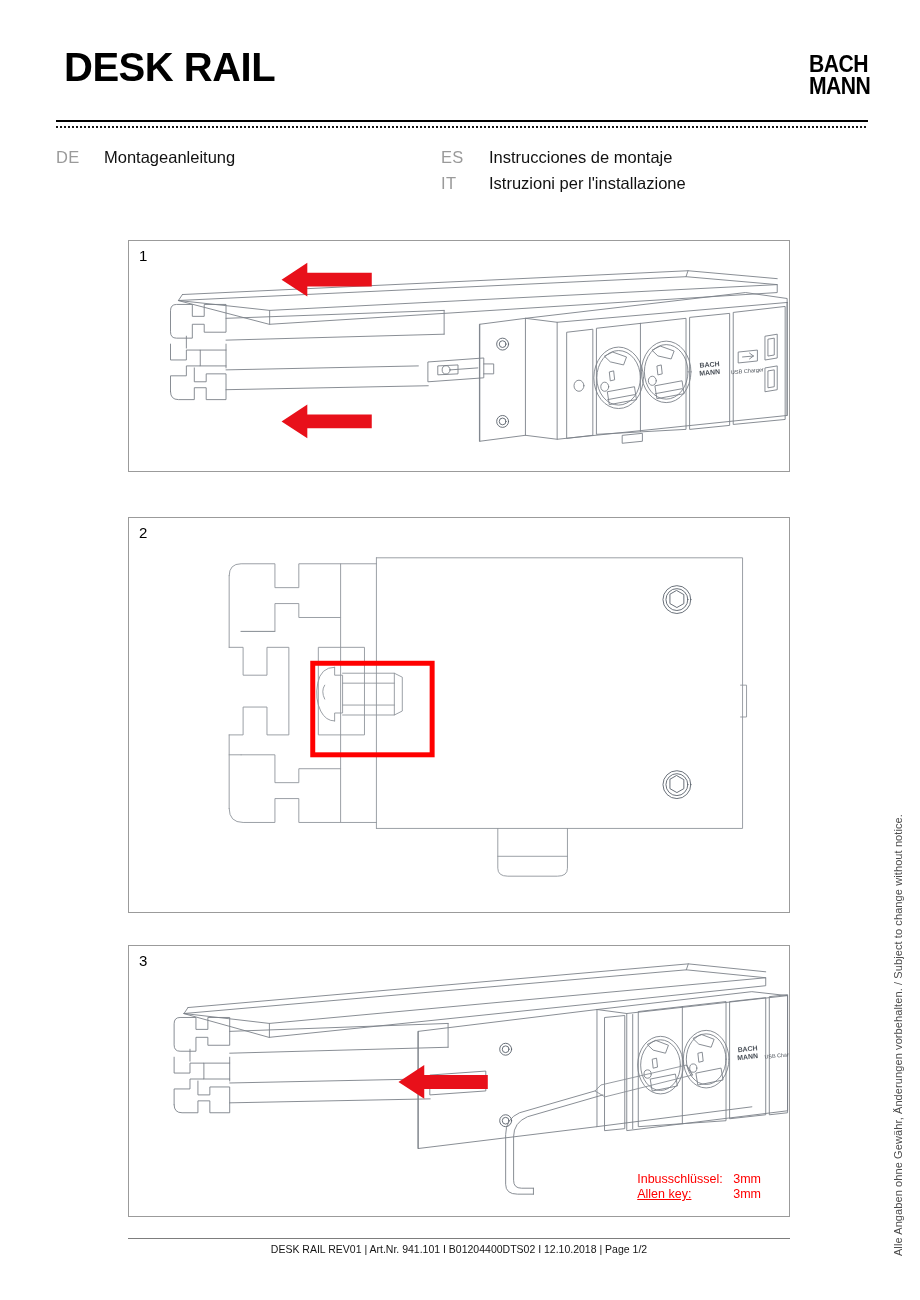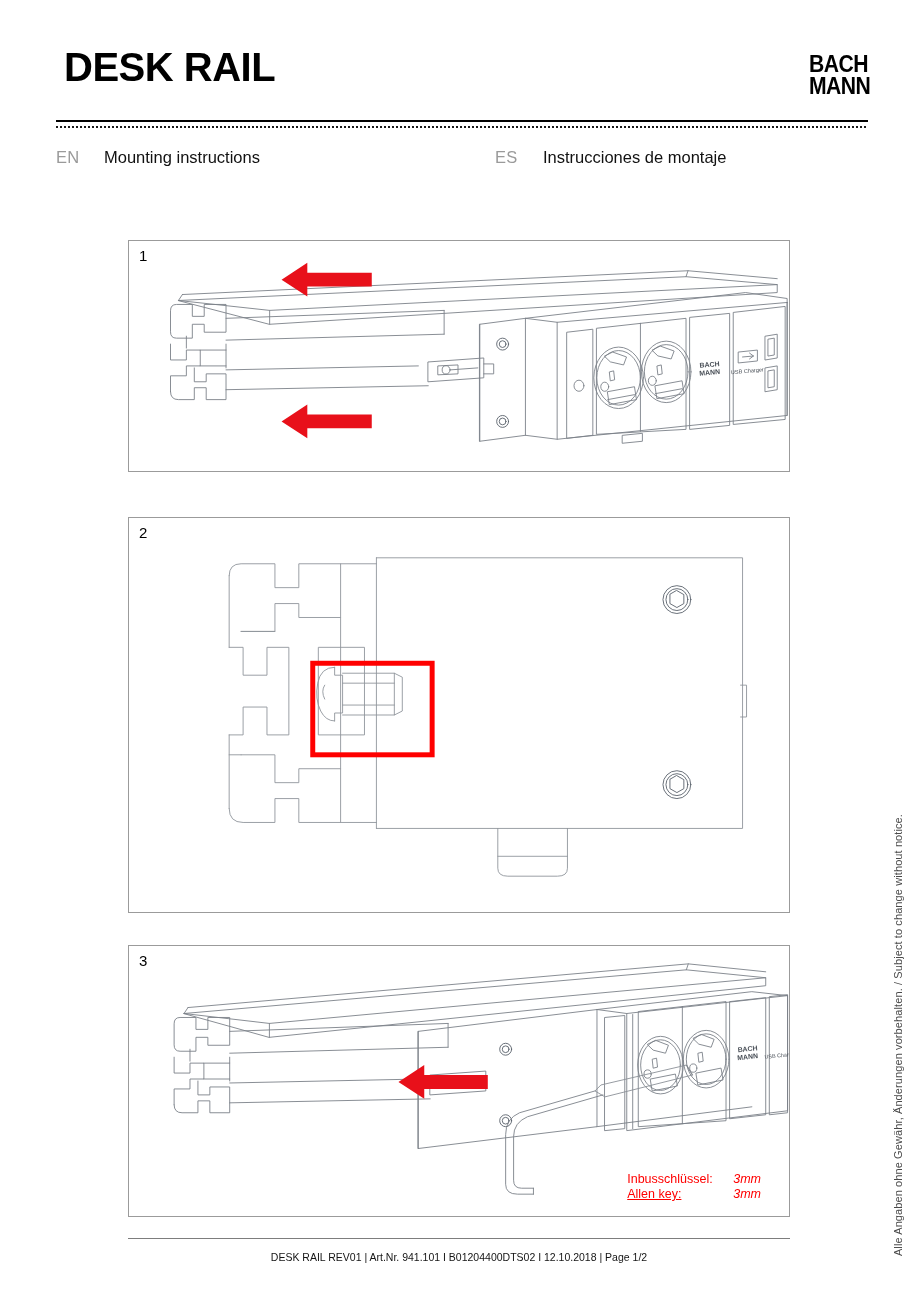--- a/index.html
+++ b/index.html
@@ -75,21 +75,21 @@
     position: absolute;
     left: 56px;
     top: 148px;
     width: 812px;
     display: flex;
   }
   .lang-col {
     width: 360px;
   }
   .lang-col.right {
-    margin-left: 79px;
+    margin-left: 25px;
   }
   .lang-row {
     display: flex;
     align-items: baseline;
     height: 26px;
   }
   .lang-code {
     width: 48px;
     flex: 0 0 48px;
     color: #9a9a9a;
@@ -132,25 +132,25 @@
   
   .callout {
     position: absolute;
     right: 28px;
     bottom: 14px;
     color: #ff0000;
     font-size: 12.5px;
     line-height: 15px;
     z-index: 7;
   }
-  .callout-row { display: flex; white-space: nowrap; gap: 10px; }
+  .callout-row { display: flex; white-space: nowrap; }
   .callout-label { display: inline-block; }
   .callout-label.w1 { width: 96px; }
   .callout-label.w2 { width: 96px; text-decoration: underline; }
-  .callout-val { display: inline-block; text-align: right; font-style: italic; }
+  .callout-val { display: inline-block; text-align: right; }
 
   
   .side-notice {
     position: absolute;
     right: 16px;
     bottom: 44px;
     writing-mode: vertical-rl;
     transform: rotate(180deg);
     transform-origin: center;
     font-size: 11px;
@@ -171,46 +171,50 @@
   .footer {
     position: absolute;
     left: 128px;
     top: 1243px;
     width: 662px;
     text-align: center;
     font-size: 10.5px;
     line-height: 13px;
     color: #141414;
   }
-  .footer-line { display: block; white-space: nowrap; margin-top: 8px; }
+  .footer-line { display: block; white-space: nowrap; }
 </style>
 </head>
 <body>
 
 <div class="header">
   <div class="doc-title">DESK RAIL</div>
   <div class="brand-logo">
     <span class="brand-line">BACH</span>
     <span class="brand-line">MANN</span>
   </div>
 </div>
 <div class="rule-solid"></div>
 <div class="rule-dotted"></div>
 
 <div class="lang-block">
   <div class="lang-col left">
     <div class="lang-row">
-      <span class="lang-code">EN</span>
-      <span class="lang-name">Mounting instructions</span>
+      <span class="lang-code">DE</span>
+      <span class="lang-name">Montageanleitung</span>
     </div>
   </div>
   <div class="lang-col right">
     <div class="lang-row">
       <span class="lang-code">ES</span>
       <span class="lang-name">Instrucciones de montaje</span>
+    </div>
+    <div class="lang-row">
+      <span class="lang-code">IT</span>
+      <span class="lang-name">Istruzioni per l'installazione</span>
     </div>
   </div>
 </div>
 
 <div class="panel" id="panel-1">
   <div class="panel-num">1</div>
   <svg class="panel-svg" viewBox="0 0 662 232">
     <g fill="none" stroke="#7a8088" stroke-width="0.9" stroke-linejoin="round" stroke-linecap="round">
 
       <path d="M48 60 L560 36 L652 44 L652 52 L140 84 Z"></path>

